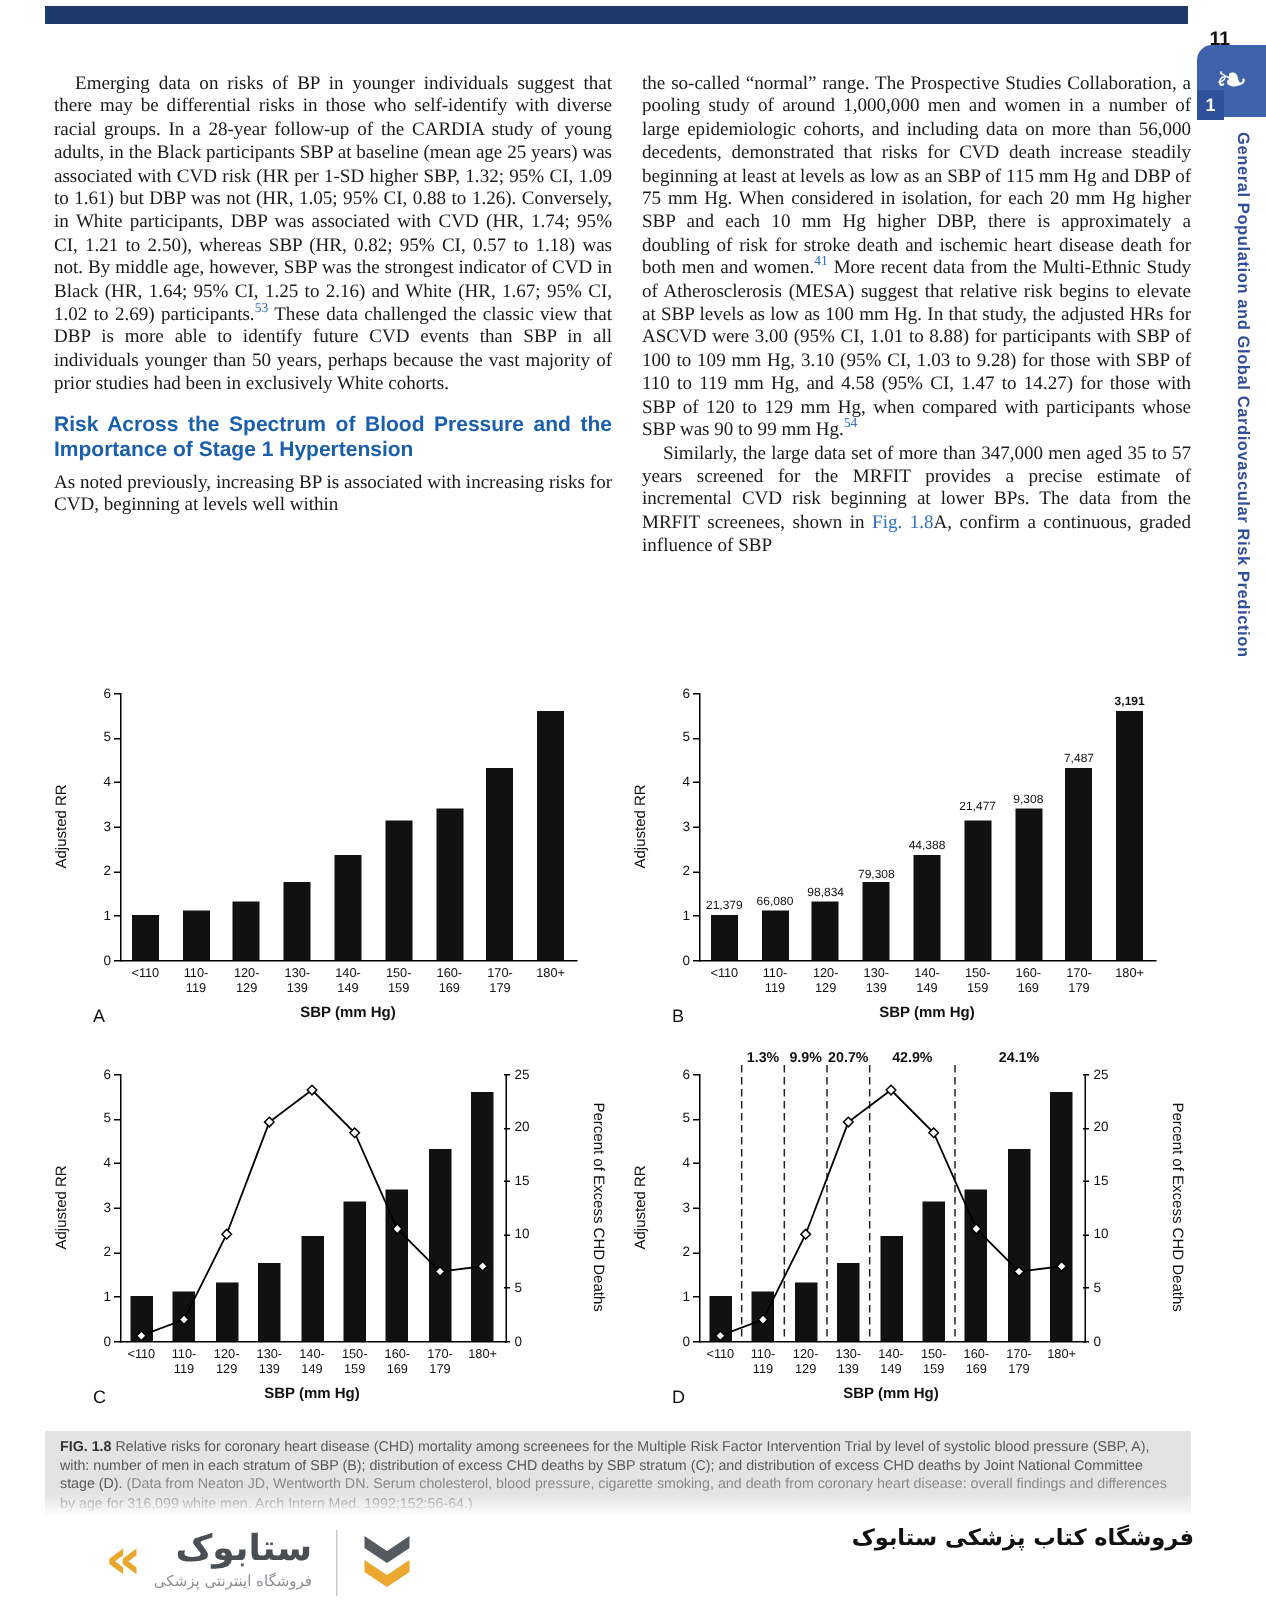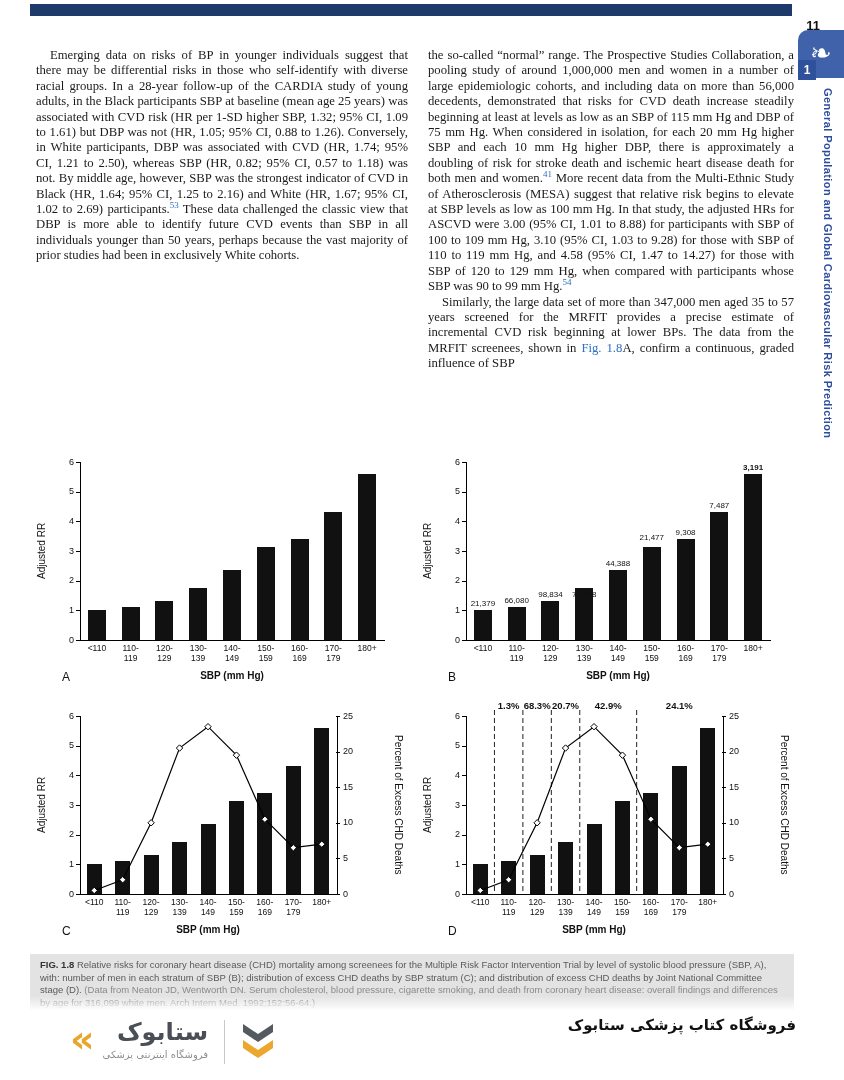--- a/index.html
+++ b/index.html
@@ -59,20 +59,22 @@
   <div class="page-number">11</div>
 
   <div class="chapter-tab">
     <span class="ornament">❧</span>
   </div>
   <div class="chapter-num">1</div>
   <div class="side-title">General Population and Global Cardiovascular Risk Prediction</div>
 
   <div class="col col-left">
     <p class="body-p indent"><span>Emerging data on risks of BP in younger individuals suggest that there may be differential risks in those who self-identify with diverse racial groups. In a 28-year follow-up of the CARDIA study of young adults, in the Black participants SBP at baseline (mean age 25 years) was associated with CVD risk (HR per 1-SD higher SBP, 1.32; 95% CI, 1.09 to 1.61) but DBP was not (HR, 1.05; 95% CI, 0.88 to 1.26). Conversely, in White participants, DBP was associated with CVD (HR, 1.74; 95% CI, 1.21 to 2.50), whereas SBP (HR, 0.82; 95% CI, 0.57 to 1.18) was not. By middle age, however, SBP was the strongest indicator of CVD in Black (HR, 1.64; 95% CI, 1.25 to 2.16) and White (HR, 1.67; 95% CI, 1.02 to 2.69) participants.</span><span class="sup ref">53</span><span> These data challenged the classic view that DBP is more able to identify future CVD events than SBP in all individuals younger than 50 years, perhaps because the vast majority of prior studies had been in exclusively White cohorts.</span></p>
+    <h2 class="section-heading">Risk Across the Spectrum of Blood Pressure and the Importance of Stage 1 Hypertension</h2>
+    <p class="body-p">As noted previously, increasing BP is associated with increasing risks for CVD, beginning at levels well within</p>
   </div>
 
   <div class="col col-right">
     <p class="body-p"><span>the so-called “normal” range. The Prospective Studies Collaboration, a pooling study of around 1,000,000 men and women in a number of large epidemiologic cohorts, and including data on more than 56,000 decedents, demonstrated that risks for CVD death increase steadily beginning at least at levels as low as an SBP of 115 mm Hg and DBP of 75 mm Hg. When considered in isolation, for each 20 mm Hg higher SBP and each 10 mm Hg higher DBP, there is approximately a doubling of risk for stroke death and ischemic heart disease death for both men and women.</span><span class="sup ref">41</span><span> More recent data from the Multi-Ethnic Study of Atherosclerosis (MESA) suggest that relative risk begins to elevate at SBP levels as low as 100 mm Hg. In that study, the adjusted HRs for ASCVD were 3.00 (95% CI, 1.01 to 8.88) for participants with SBP of 100 to 109 mm Hg, 3.10 (95% CI, 1.03 to 9.28) for those with SBP of 110 to 119 mm Hg, and 4.58 (95% CI, 1.47 to 14.27) for those with SBP of 120 to 129 mm Hg, when compared with participants whose SBP was 90 to 99 mm Hg.</span><span class="sup ref">54</span></p>
     <p class="body-p indent"><span>Similarly, the large data set of more than 347,000 men aged 35 to 57 years screened for the MRFIT provides a precise estimate of incremental CVD risk beginning at lower BPs. The data from the MRFIT screenees, shown in </span><span class="ref">Fig. 1.8</span><span>A, confirm a continuous, graded influence of SBP</span></p>
   </div>
 
   <div class="chart-panel" style="left:34px;top:446px;">
       <div class="plot-frame" style="left: 46px; top: 16px; width: 304px; height: 178px; border-right: none;"></div>
       <div class="tick" style="left: 42px; top: 194px; width: 4px; height: 1px;"></div>
@@ -168,21 +170,21 @@
       <div class="xlab" style="left: 113.556px; top: 198px; width: 33.7778px;">
         <div>120-</div>
         <div>129</div>
       </div>
       <div class="barval" style="left: 105.556px; top: 144.433px; width: 49.7778px;">98,834</div>
       <div class="bar" style="left: 155.222px; top: 142.083px; width: 18px; height: 51.9167px;"></div>
       <div class="xlab" style="left: 147.333px; top: 198px; width: 33.7778px;">
         <div>130-</div>
         <div>139</div>
       </div>
-      <div class="barval" style="left: 139.333px; top: 144px; width: 49.7778px;">79,308</div>
+      <div class="barval" style="left: 139.333px; top: 132px; width: 49.7778px;">79,308</div>
       <div class="bar" style="left: 189px; top: 124.283px; width: 18px; height: 69.7167px;"></div>
       <div class="xlab" style="left: 181.111px; top: 198px; width: 33.7778px;">
         <div>140-</div>
         <div>149</div>
       </div>
       <div class="barval" style="left: 173.111px; top: 113.283px; width: 49.7778px;">44,388</div>
       <div class="bar" style="left: 222.778px; top: 100.55px; width: 18px; height: 93.45px;"></div>
       <div class="xlab" style="left: 214.889px; top: 198px; width: 33.7778px;">
         <div>150-</div>
         <div>159</div>
@@ -384,21 +386,21 @@
         <path d="M 42.666666666666664 166.56 L 45.86666666666667 169.76 L 42.666666666666664 172.95999999999998 L 39.46666666666666 169.76 Z" fill="#fff" stroke="#000"></path>
         <path d="M 71.11111111111111 109.6 L 74.31111111111112 112.8 L 71.11111111111111 116 L 67.91111111111111 112.8 Z" fill="#fff" stroke="#000"></path>
         <path d="M 99.55555555555554 34.84000000000002 L 102.75555555555555 38.04000000000002 L 99.55555555555554 41.24000000000002 L 96.35555555555554 38.04000000000002 Z" fill="#fff" stroke="#000"></path>
         <path d="M 128 13.480000000000008 L 131.2 16.680000000000007 L 128 19.880000000000006 L 124.8 16.680000000000007 Z" fill="#fff" stroke="#000"></path>
         <path d="M 156.44444444444443 41.959999999999994 L 159.64444444444442 45.16 L 156.44444444444443 48.36 L 153.24444444444444 45.16 Z" fill="#fff" stroke="#000"></path>
         <path d="M 184.88888888888889 106.04 L 188.08888888888887 109.24000000000001 L 184.88888888888889 112.44000000000001 L 181.6888888888889 109.24000000000001 Z" fill="#fff" stroke="#000"></path>
         <path d="M 213.33333333333331 134.52 L 216.5333333333333 137.72 L 213.33333333333331 140.92 L 210.13333333333333 137.72 Z" fill="#fff" stroke="#000"></path>
         <path d="M 241.77777777777777 130.96 L 244.97777777777776 134.16 L 241.77777777777777 137.35999999999999 L 238.57777777777778 134.16 Z" fill="#fff" stroke="#000"></path>
       </svg>
       <div class="zonelab" style="left: 60.6667px; top: 0px; width: 56px;">1.3%</div>
-      <div class="zonelab" style="left: 89.1111px; top: 0px; width: 56px;">68.3%</div>
+      <div class="zonelab" style="left: 89.1111px; top: 0px; width: 56px;">9.9%</div>
       <div class="zonelab" style="left: 117.556px; top: 0px; width: 56px;">20.7%</div>
       <div class="zonelab" style="left: 160.222px; top: 0px; width: 56px;">42.9%</div>
       <div class="zonelab" style="left: 231.333px; top: 0px; width: 56px;">24.1%</div>
     </div>
 
   <div class="caption">
     <span class="cap-label">FIG. 1.8</span>
     <span class="cap-main"> Relative risks for coronary heart disease (CHD) mortality among screenees for the Multiple Risk Factor Intervention Trial by level of systolic blood pressure (SBP, A), with: number of men in each stratum of SBP (B); distribution of excess CHD deaths by SBP stratum (C); and distribution of excess CHD deaths by Joint National Committee stage (D). </span>
     <span class="cap-source">(Data from Neaton JD, Wentworth DN. Serum cholesterol, blood pressure, cigarette smoking, and death from coronary heart disease: overall findings and differences by age for 316,099 white men. Arch Intern Med. 1992;152:56-64.)</span>
     <div class="caption-fade"></div>

